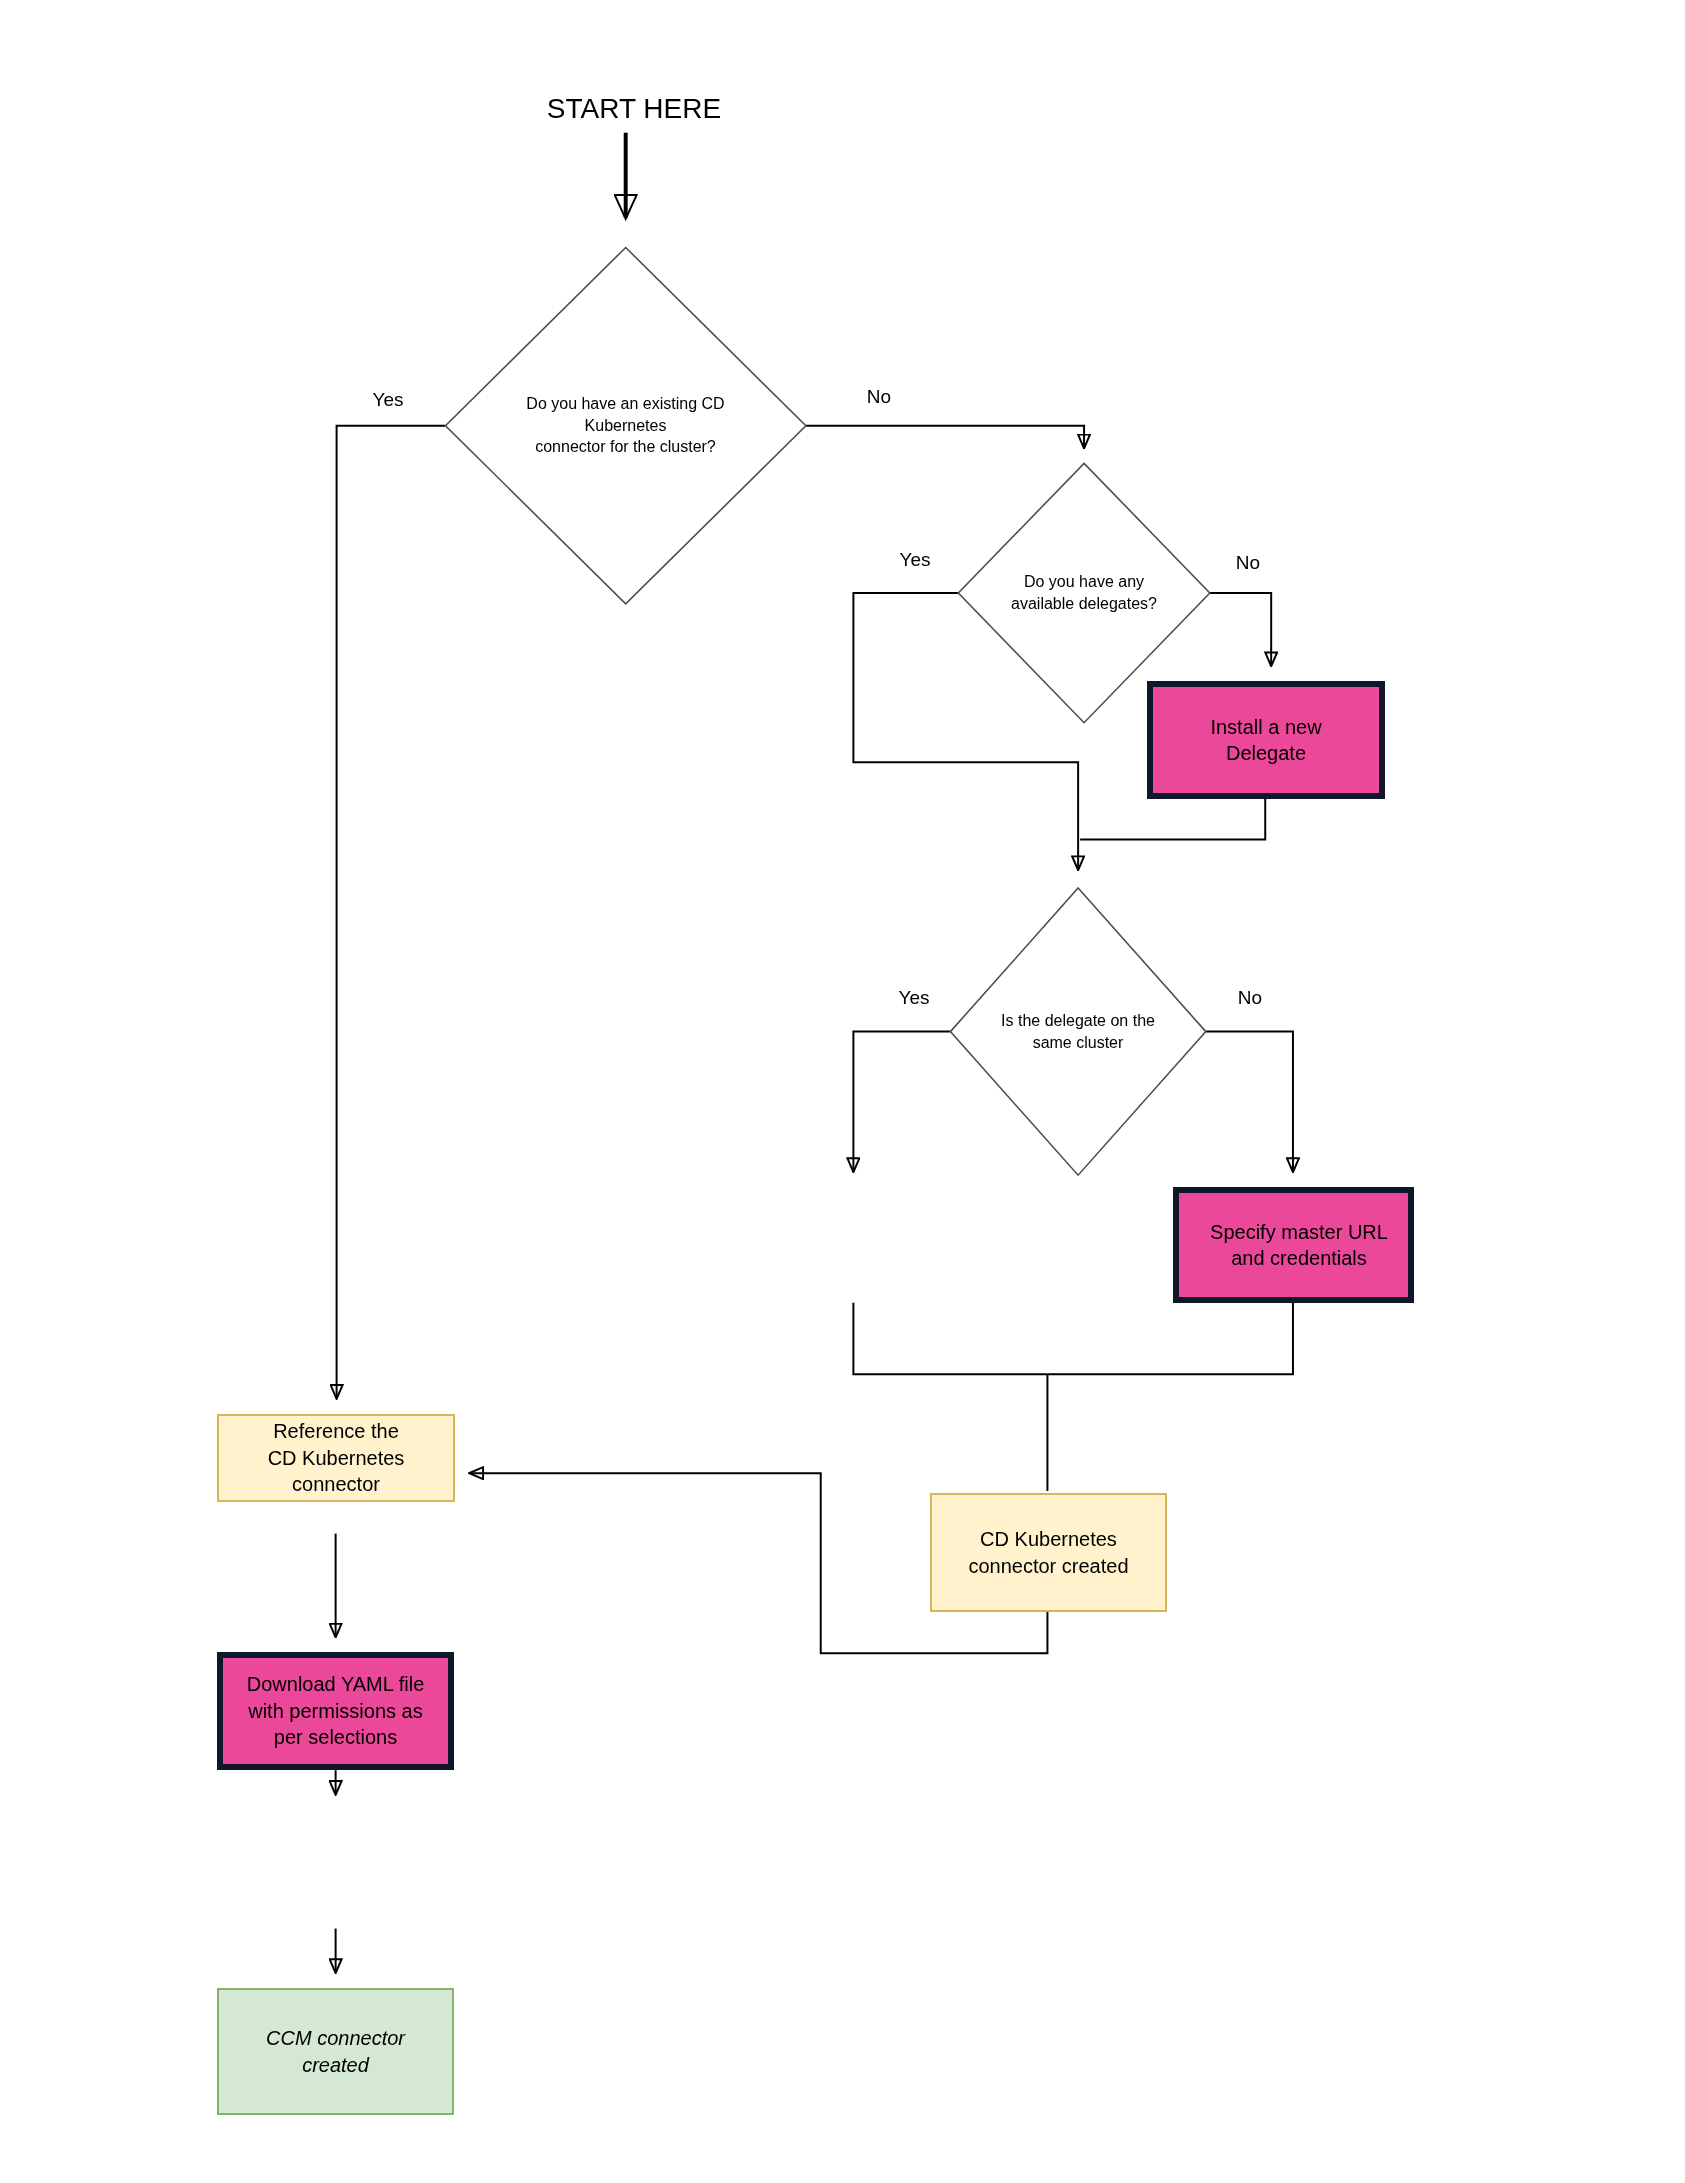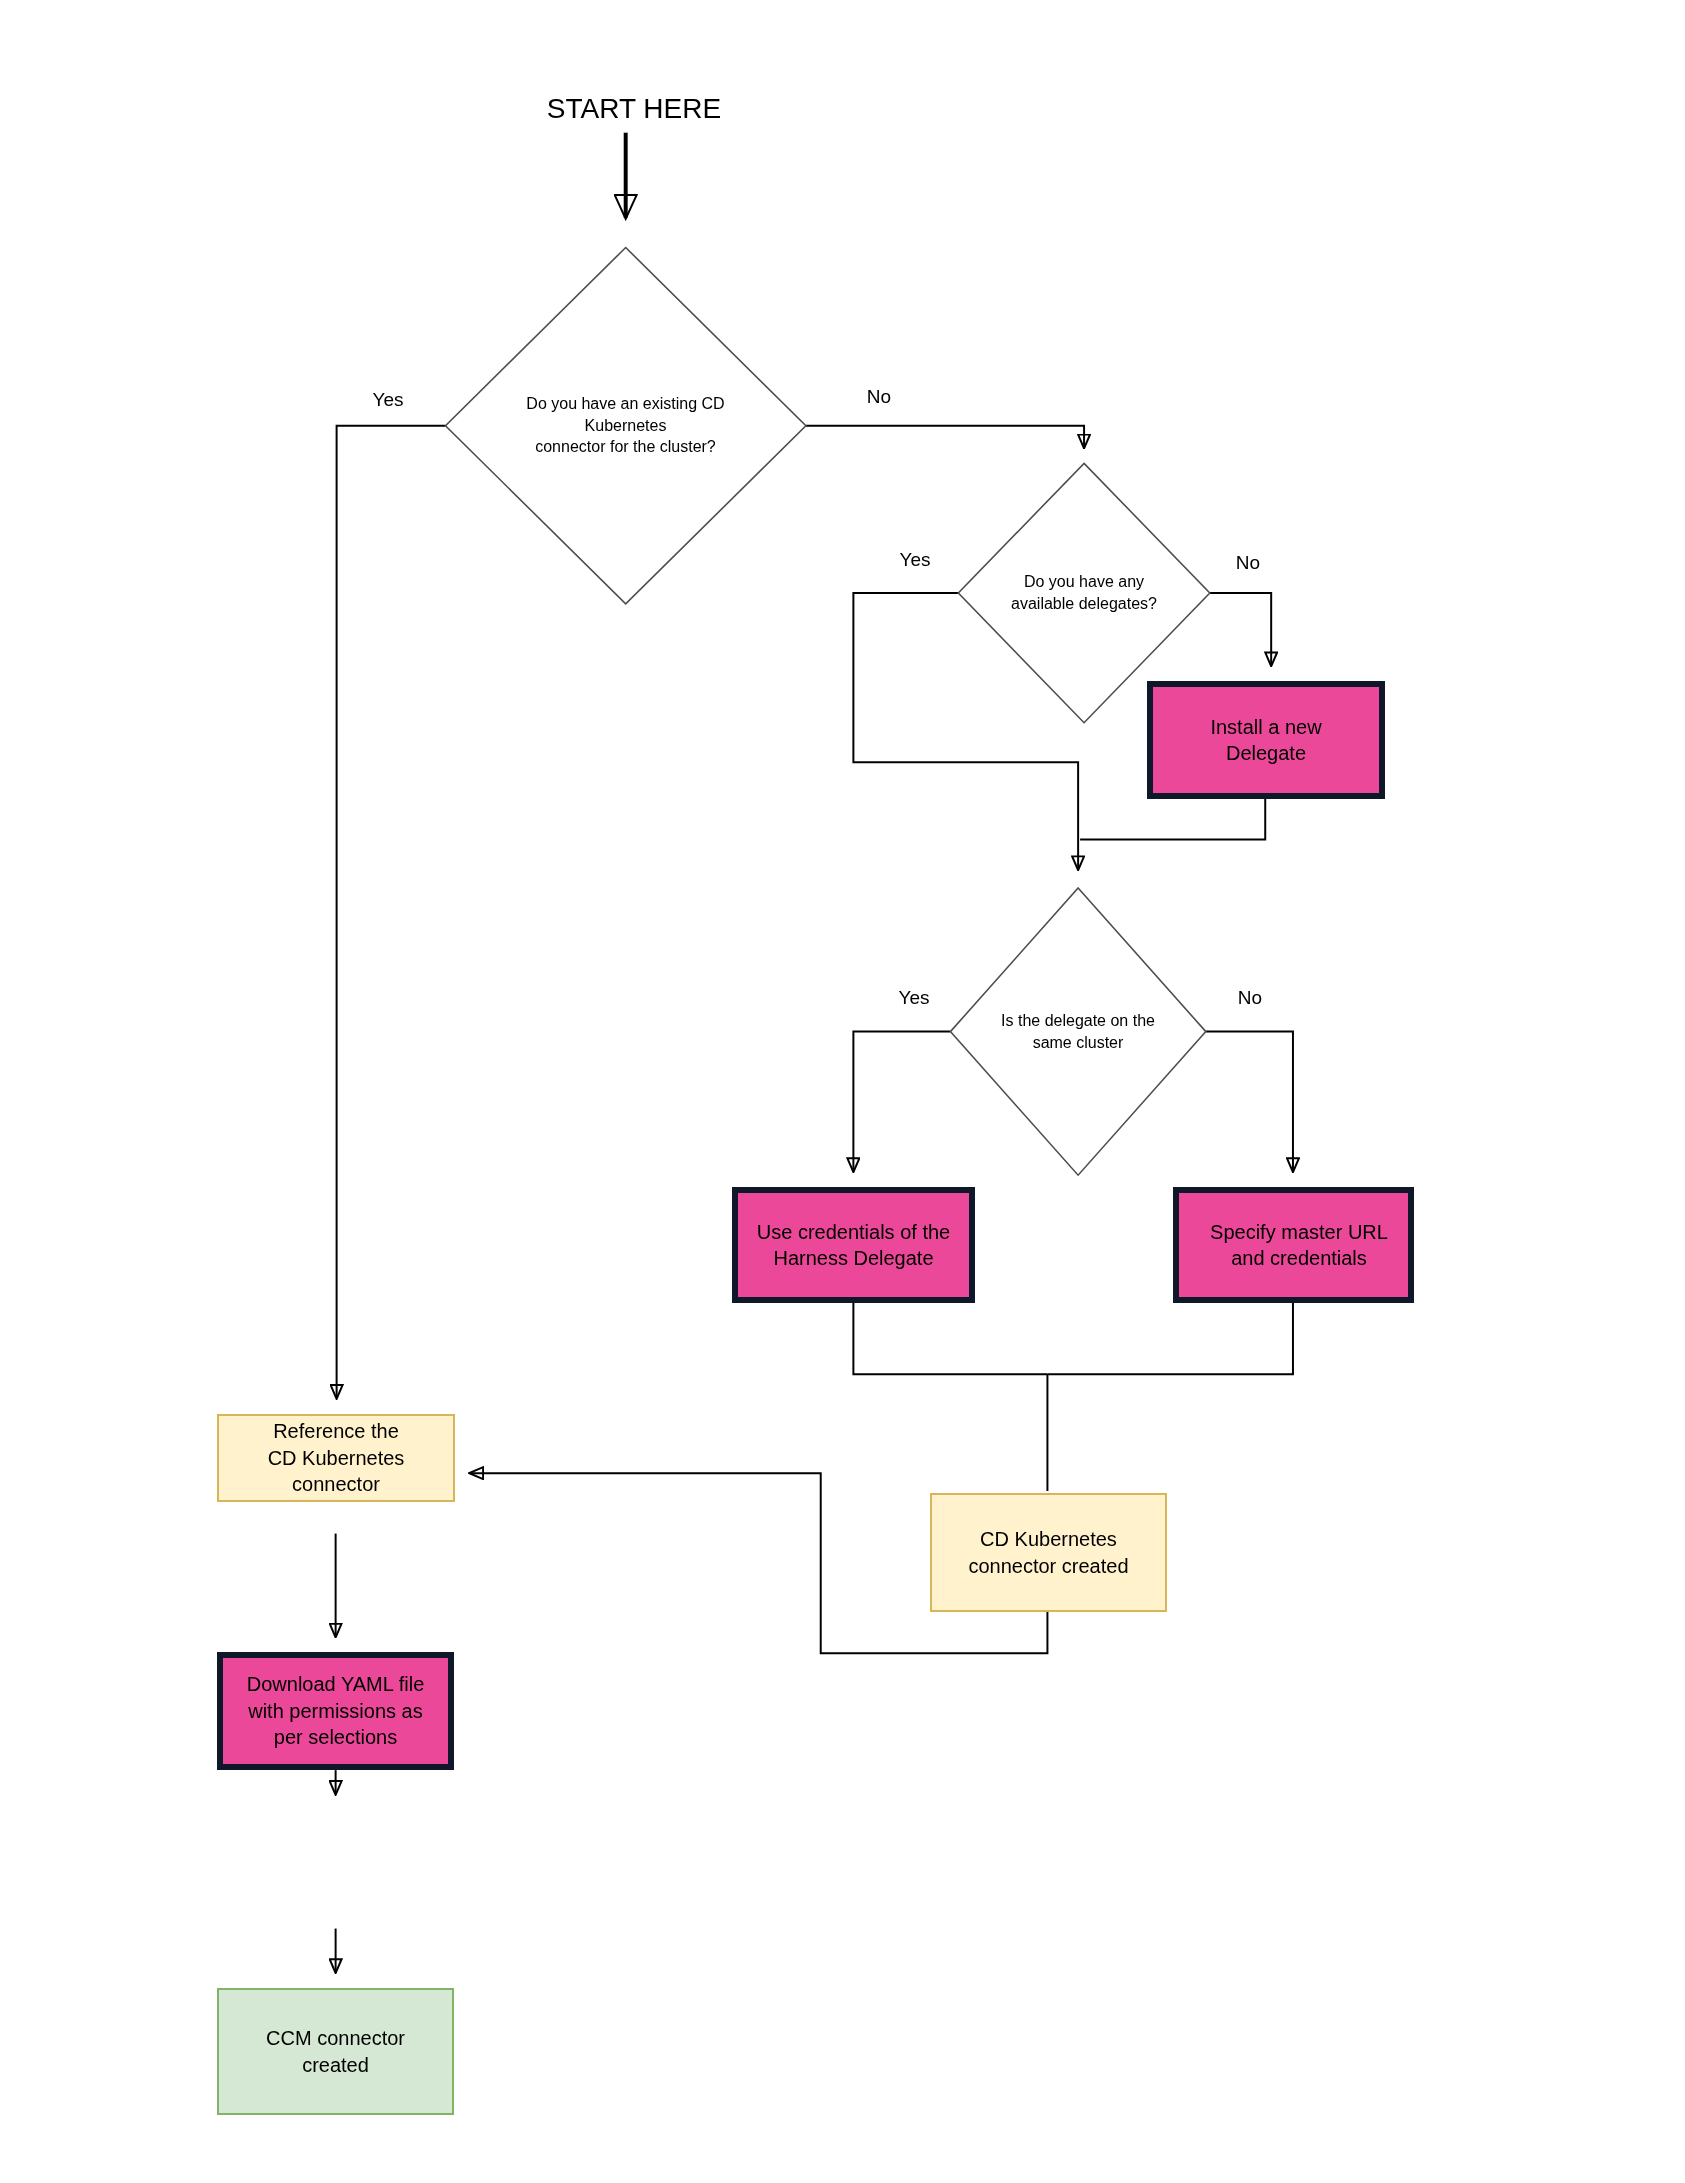--- a/index.html
+++ b/index.html
@@ -31,21 +31,21 @@
     justify-content: center;
     text-align: center;
     white-space: pre-line;
     font-size: 20px;
     line-height: 1.32;
     box-sizing: border-box;
     padding: 4px;
   }
   .node--plain { background: #ec4899; border: 6px solid #0f172a; }
   .node--warn  { background: #fff2cc; border: 2px solid #d6b656; }
-  .node--ok    { background: #d5e8d4; border: 2px solid #82b366; }
+  .node--ok    { background: #d5e8d4; border: 2px solid #82b366; font-style: italic; }
   .diamond-label {
     position: absolute;
     display: flex;
     align-items: center;
     justify-content: center;
     text-align: center;
     white-space: pre-line;
     font-size: 16px;
     line-height: 1.35;
   }
@@ -104,22 +104,20 @@
 
   <div class="edge-label" style="left:388px; top:400px;">Yes</div>
   <div class="edge-label" style="left:879px; top:397px;">No</div>
   <div class="edge-label" style="left:915px; top:560px;">Yes</div>
   <div class="edge-label" style="left:1248px; top:563px;">No</div>
   <div class="edge-label" style="left:914px; top:998px;">Yes</div>
   <div class="edge-label" style="left:1250px; top:998px;">No</div>
 
   <div class="node node--plain" style="left:1147px; top:681px; width:238px; height:118px;">Install a new
 Delegate</div>
-  <div class="node node--plain" style="left:732px; top:1187px; width:243px; height:116px;">Use credentials of the
-Harness Delegate</div>
   <div class="node node--plain" style="left:1173px; top:1187px; width:241px; height:116px;padding-left:15px;">Specify master URL
 and credentials</div>
   <div class="node node--warn" style="left:930px; top:1493px; width:237px; height:119px;">CD Kubernetes
 connector created</div>
   <div class="node node--warn" style="left:217px; top:1414px; width:238px; height:88px;">Reference the
 CD Kubernetes
 connector</div>
   <div class="node node--plain" style="left:217px; top:1652px; width:237px; height:118px;">Download YAML file
 with permissions as
 per selections</div>

